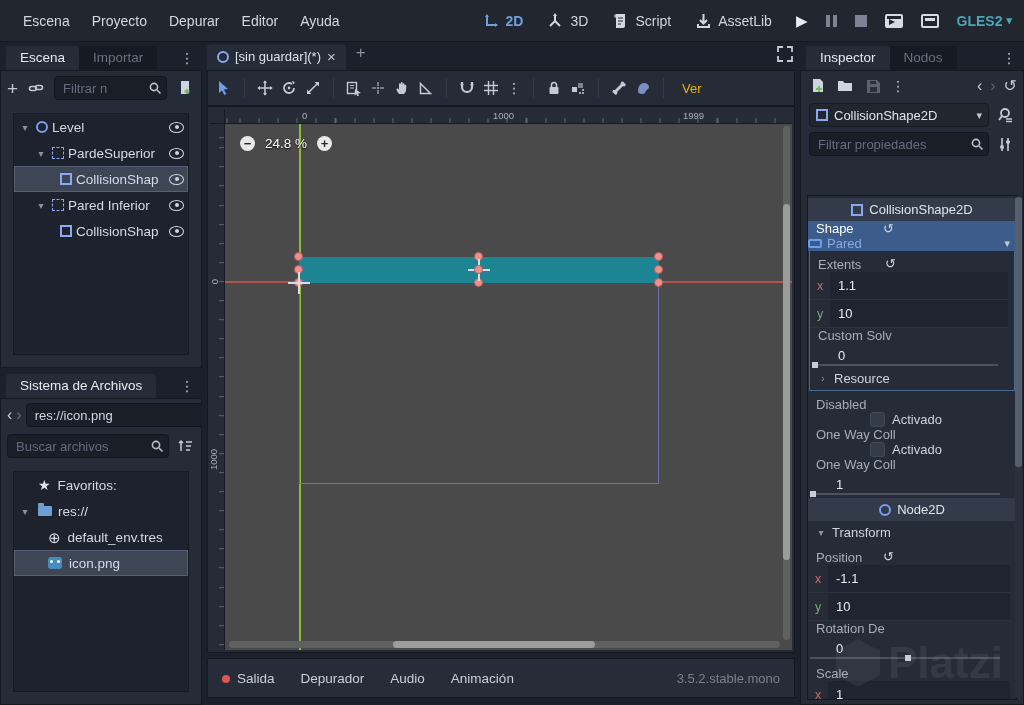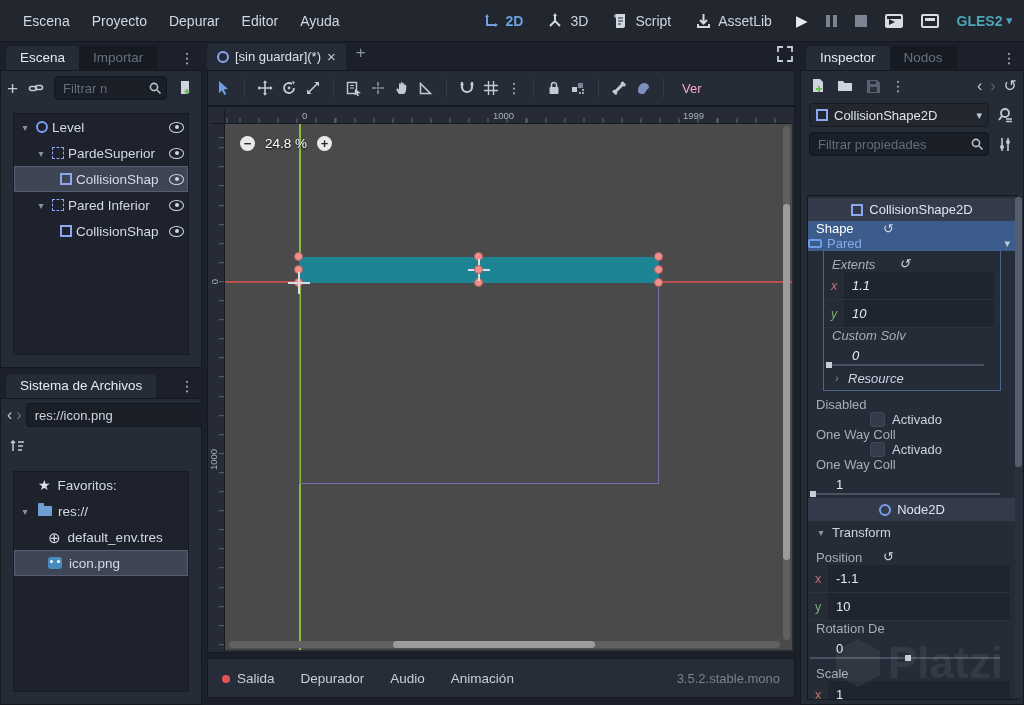--- a/index.html
+++ b/index.html
@@ -113,21 +113,21 @@
   .vecline{display:flex;align-items:center;height:28px;background:#1f2530;border-bottom:1px solid #2b3240;}
   .axischip{width:20px;height:100%;display:flex;align-items:center;justify-content:center;background:#262b36;font-size:12.5px;flex:none;}
   .ax-x{color:#c47272;} .ax-y{color:#79ab71;}
   .vecval{padding-left:8px;color:#e6eaf1;font-size:13px;}
   .numfield{position:relative;height:24px;display:flex;align-items:center;}
   .numfield .nv{color:#e6eaf1;padding-left:28px;font-size:13px;}
   .numfield .track{position:absolute;left:2px;right:2px;bottom:1px;height:2px;background:#4a5160;}
   .numfield .knob{position:absolute;bottom:-1px;width:6px;height:6px;background:#c7cdd8;}
   .shape-row{background:#3c5c8c;}
   .shape-row .plabel{color:#fff;}
-  .subbox{border:1px solid #49678f;border-top:none;margin:0 15px;font-style:italic;}
+  .subbox{border:1px solid #49678f;border-top:none;margin:0 1px;}
   .sect{height:23px;display:flex;align-items:center;gap:6px;padding-left:8px;color:#ccd4e2;font-size:13px;}
   .sect .arr{width:10px;}
   .chk{width:15px;height:15px;border-radius:3px;background:#343b49;border:1px solid #414a5a;flex:none;}
   .chklabel{margin-left:7px;color:#ccd2de;}
   .rev{color:#cdd3dd;font-size:13px;margin-left:auto;margin-right:6px;}
   #insp-scroll{position:absolute;right:1px;top:126px;width:7px;bottom:6px;background:#2a303b;border-radius:3px;}
   #insp-thumb{position:absolute;left:0;right:0;top:0;height:270px;background:#555e6f;border-radius:3px;}
 
   #watermark{left:836px;top:628px;width:200px;height:70px;display:flex;align-items:center;gap:8px;
      color:rgba(255,255,255,0.07);font-size:44px;font-weight:bold;pointer-events:none;}
@@ -277,20 +277,29 @@
         <span class="glyph" style="font-size:16px;color:#6b7380;">›</span>
         <input style="flex: 1 1 0%;" value="res://icon.png">
         <span class="icn">
           <svg width="16" height="14" viewBox="0 0 16 14">
               <rect x="1" y="1" width="14" height="5" fill="#c3cad6"></rect>
               <rect x="1" y="8" width="14" height="5" fill="#c3cad6"></rect>
             </svg>
         </span>
       </div>
       <div class="row" style="height:30px;padding:0 6px;gap:6px;">
+        <span style="position:relative;flex:1;">
+          <input style="width: 100%;" placeholder="Buscar archivos">
+          <span class="icn abs" style="right:2px;top:2px;">
+            <svg width="14" height="14" viewBox="0 0 14 14">
+                <circle cx="6" cy="6" r="3.6" stroke="#b9c0cc" stroke-width="1.6" fill="none"></circle>
+                <path d="M9 9l3.5 3.5" stroke="#b9c0cc" stroke-width="1.6"></path>
+              </svg>
+          </span>
+        </span>
         <span class="icn">
           <svg width="15" height="14" viewBox="0 0 15 14">
               <path d="M3 2v10M1 4l2-2 2 2" stroke="#c3cad6" stroke-width="1.5" fill="none"></path>
               <path d="M8 3h6M8 7h5M8 11h4" stroke="#c3cad6" stroke-width="1.5"></path>
             </svg>
         </span>
       </div>
       <div class="tree" style="top:66px;">
         <div class="tree-row" style="padding-left:24px;gap:7px;">
           <span class="glyph" style="font-size:14px;color:#dde2ea;">★</span>
@@ -414,21 +423,21 @@
             <circle cx="3.2" cy="11.5" r="1.7" fill="#c3cad6"></circle>
             <circle cx="4.7" cy="13" r="1.7" fill="#c3cad6"></circle>
           </svg>
       </span>
       <span class="icn">
         <svg width="16" height="16" viewBox="0 0 16 16">
             <path d="M3 11c0-4 2-8 6-8 3 0 5 2 5 4s-2 2-3 4-1 3-4 3-4-1-4-3z" fill="#7a8fc0"></path>
           </svg>
       </span>
       <span class="sep-v"></span>
-      <span style="padding:0 8px;color:#f9a8d4;">Ver</span>
+      <span style="padding:0 8px;color:#eab308;">Ver</span>
     </div>
 
     <div id="viewport">
       <div id="vp-inner">
         <div class="ruler-corner"></div>
         <div class="ruler-h">
           <span class="rlabel" style="left:77px;top:1px;">0</span>
           <span class="rlabel" style="left:268px;top:1px;">1000</span>
           <span class="rlabel" style="left:458px;top:1px;">1999</span>
         </div>

